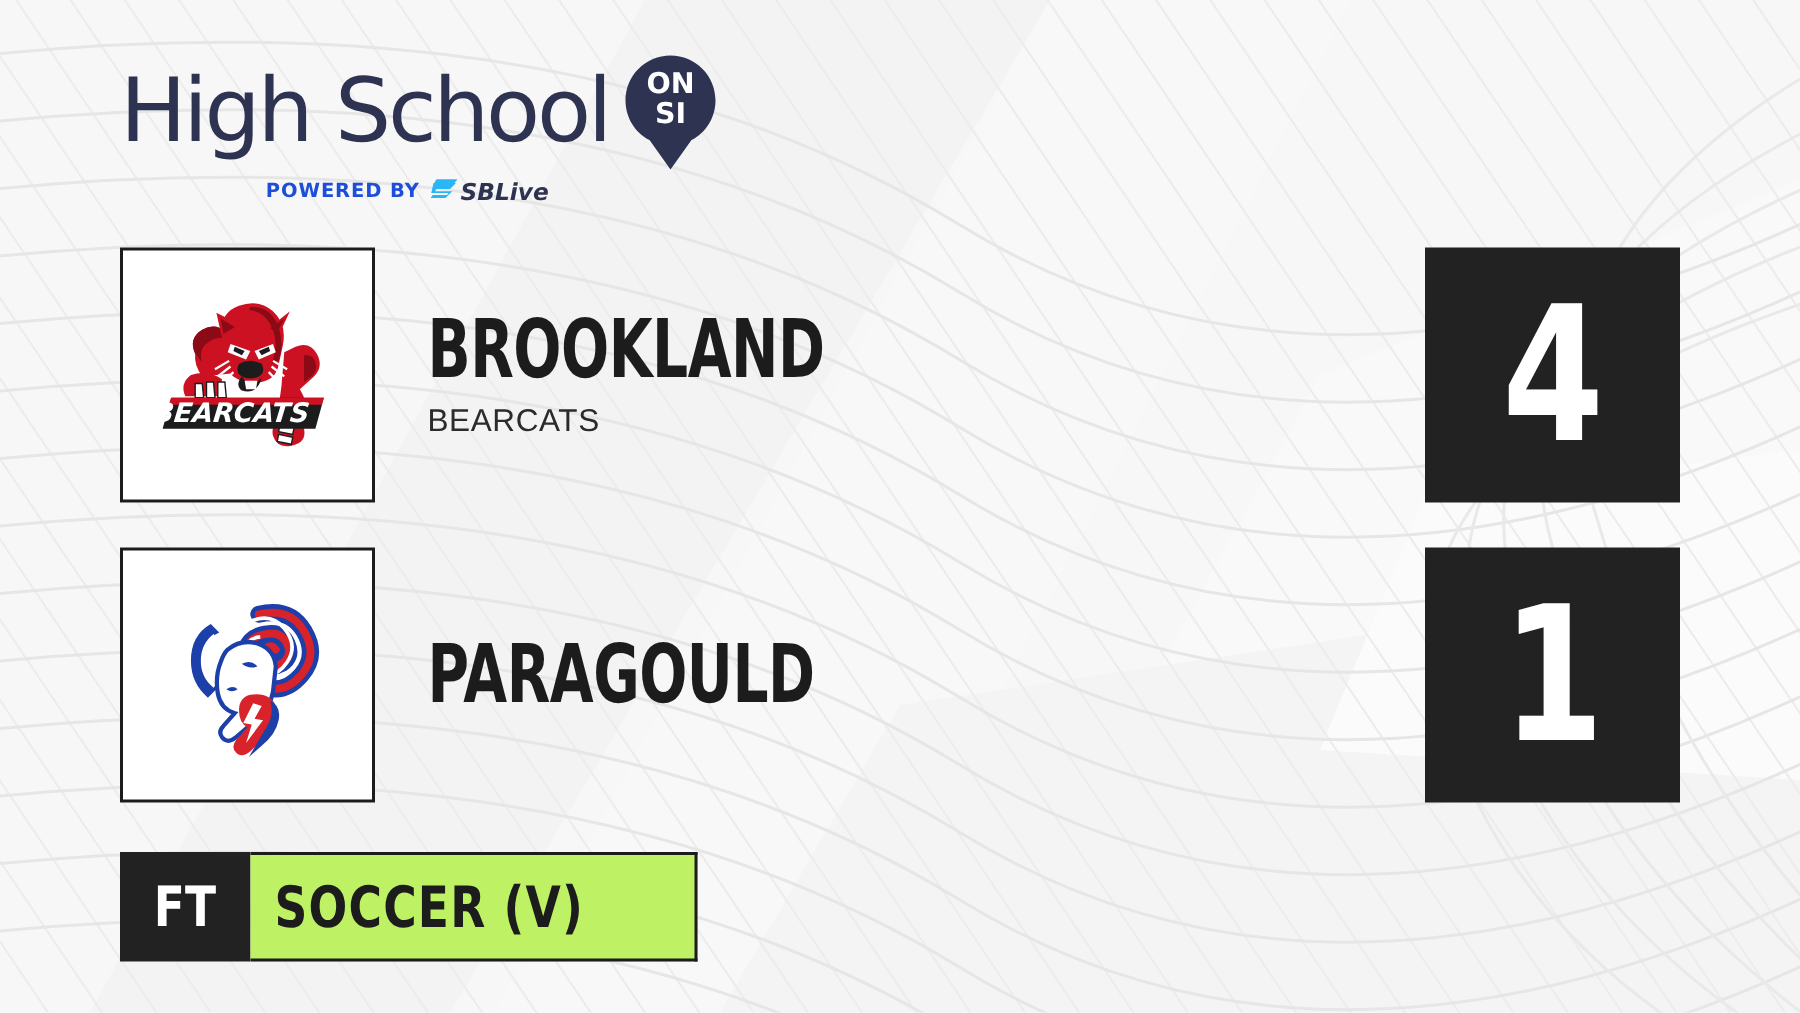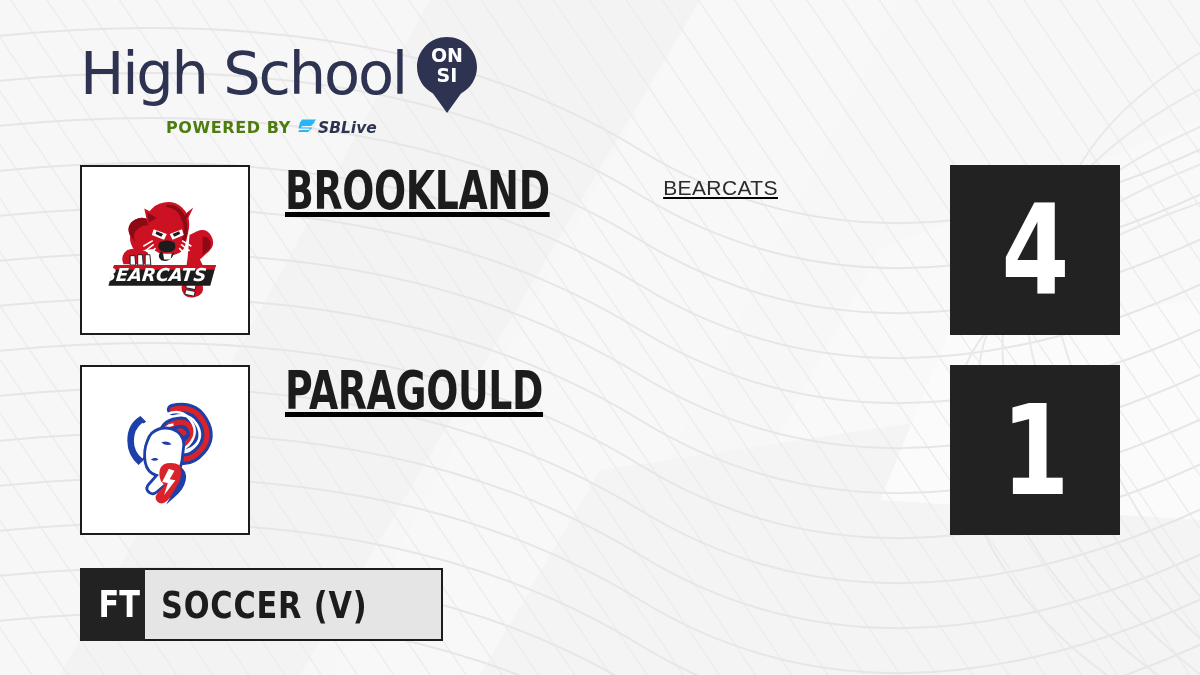--- a/index.html
+++ b/index.html
@@ -34,22 +34,22 @@
     margin-left:10px;
     width:62px; height:78px;
     position:relative; top:2px;
   }
   #powered {
     display:flex; align-items:center; justify-content:center;
     margin-top:5px; margin-left:6px;
   }
   #powered-label {
     font-family:"DejaVu Sans", sans-serif;
-    font-size:16px; font-weight:bold;
-    letter-spacing:0.6px; color:#4d7c0f;
+    font-size:13px; font-weight:bold;
+    letter-spacing:0.6px; color:#1d4ed8;
     margin-right:7px;
   }
   #sblive-logo { display:block; }
 
   
   .team-row { position:absolute; left:0; width:1200px; z-index:3; }
   #team-row-0 { top:165px; height:170px; }
   #team-row-1 { top:365px; height:170px; }
 
   .logo-box {
@@ -57,21 +57,21 @@
     width:170px; height:170px;
     background:#ffffff;
     border:2px solid #1c1c1c;
     display:flex; align-items:center; justify-content:center;
   }
   .team-logo-svg { width:132px; height:132px; display:block; }
 
   .team-text {
     position:absolute; left:285px; top:0;
     height:170px;
-    display:flex; flex-direction:row; justify-content:center;text-decoration:underline;
+    display:flex; flex-direction:column; justify-content:center;
   }
   .team-name {
     font-family:"DejaVu Sans", sans-serif;
     font-weight:bold;
     font-size:54px;
     line-height:0.96;
     letter-spacing:-0.5px;
     color:#1c1c1c;
     transform: scaleX(0.70);
     transform-origin: left center;
@@ -102,33 +102,33 @@
     transform: scaleX(0.78);
     transform-origin:center center;
   }
 
   
   #status-bar {
     position:absolute; left:80px; top:568px;
     height:73px; display:flex; z-index:3;
   }
   #status-period {
-    width:65px; height:73px;
+    width:87px; height:73px;
     background:#222222;
-    display:flex; align-items:center; justify-content:flex-end;
+    display:flex; align-items:center; justify-content:center;
   }
   #status-period-label {
     font-family:"DejaVu Sans", sans-serif;
     font-weight:bold; font-size:37px; color:#ffffff;
     letter-spacing:0px;
     transform:scaleX(0.82); transform-origin:center;
   }
   #status-sport {
     height:73px;
-    background:#e5e5e5;
+    background:#bef264;
     border:2px solid #1c1c1c;
     border-left:none;
     padding:0 22px 0 16px;
     display:flex; align-items:center;
   }
   #status-sport-label {
     font-family:"DejaVu Sans", sans-serif;
     font-weight:bold; font-size:38px; color:#1c1c1c;
     letter-spacing:1px;
     transform:scaleX(0.80); transform-origin:left center;

